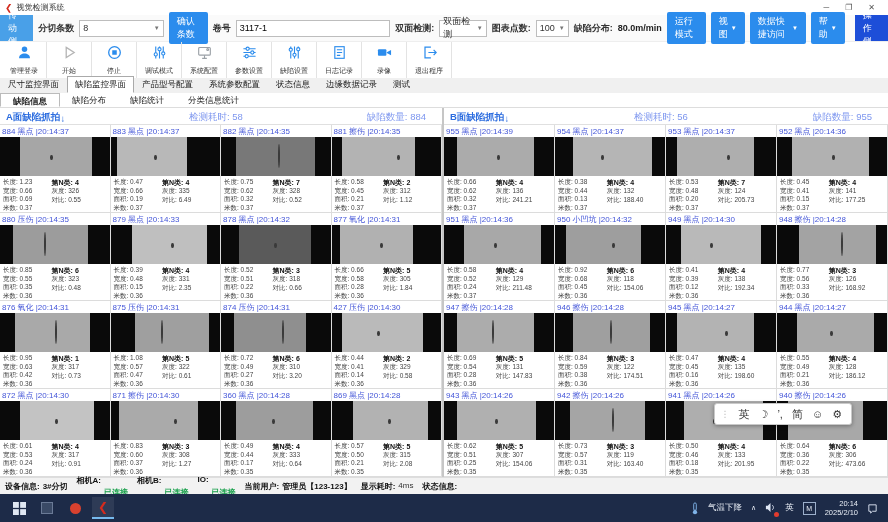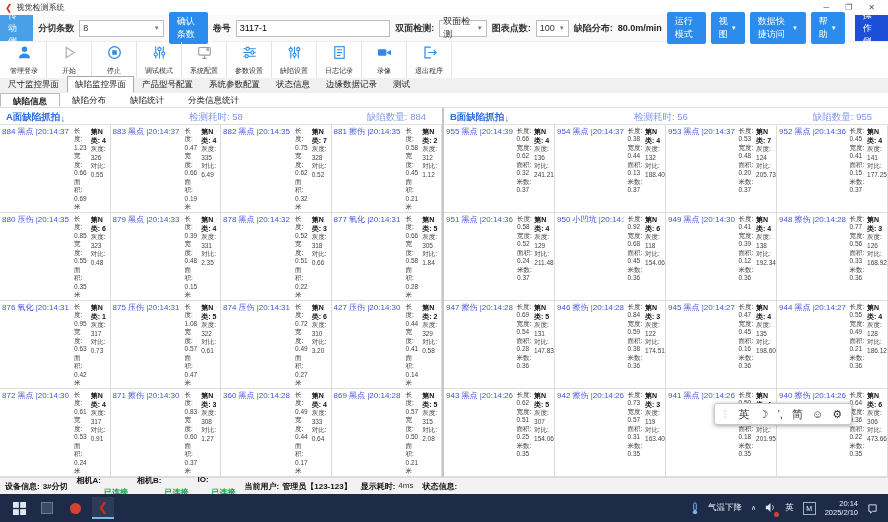--- a/index.html
+++ b/index.html
@@ -31,21 +31,21 @@
   .tabs2 .tab { padding:2px 12px 1px; color:#222; white-space:nowrap; }
   .tabs2 .tab.active { border:1px solid #bbb; border-bottom-color:#fff; font-weight:bold; background:#fff; }
   .panels { display:flex; height:369px; }
   .panel { width:444px; border-right:2px solid #c6c6c6; }
   .panel:last-child { border-right:none; }
   .panel-head { height:17px; display:flex; align-items:flex-end; padding:0 6px; font-size:9.5px; border-bottom:1px solid #e0e0e0; }
   .panel-title { color:#2b6cdf; font-weight:bold; }
   .ph-mid { margin-left:auto; color:#7d96ef; }
   .ph-right { margin-left:auto; color:#7d96ef; padding-right:10px; }
   .grid { display:grid; grid-template-columns:repeat(4,1fr); }
-  .cell { height:88px; border-right:1px solid #dcdcdc; border-bottom:1px solid #dcdcdc; display:flex; flex-direction:row; overflow:hidden; background:#fff; }
+  .cell { height:88px; border-right:1px solid #dcdcdc; border-bottom:1px solid #dcdcdc; display:flex; flex-direction:column; overflow:hidden; background:#fff; }
   .cell-head { height:12px; font-size:8px; color:#4355d8; padding:1px 2px 0; white-space:nowrap; overflow:hidden; }
   .thumb { height:40px; position:relative; overflow:hidden; }
   .band { position:absolute; top:0; bottom:0; background:#0a0a0a; }
   .mark { position:absolute; background:#3a3a3a; border-radius:45%; }
   .mark.d { width:3px; height:5px; top:46%; }
   .mark.s { width:2px; height:24px; top:18%; }
   .cinfo { flex:1; display:flex; padding:2px 3px 0; font-size:6.5px; line-height:1.3; color:#444; }
   .cinfo .c1 { width:45%; }
   .cinfo .c2 { width:55%; padding-left:2px; }
   .clsline { font-weight:bold; color:#111; font-size:7px; }

